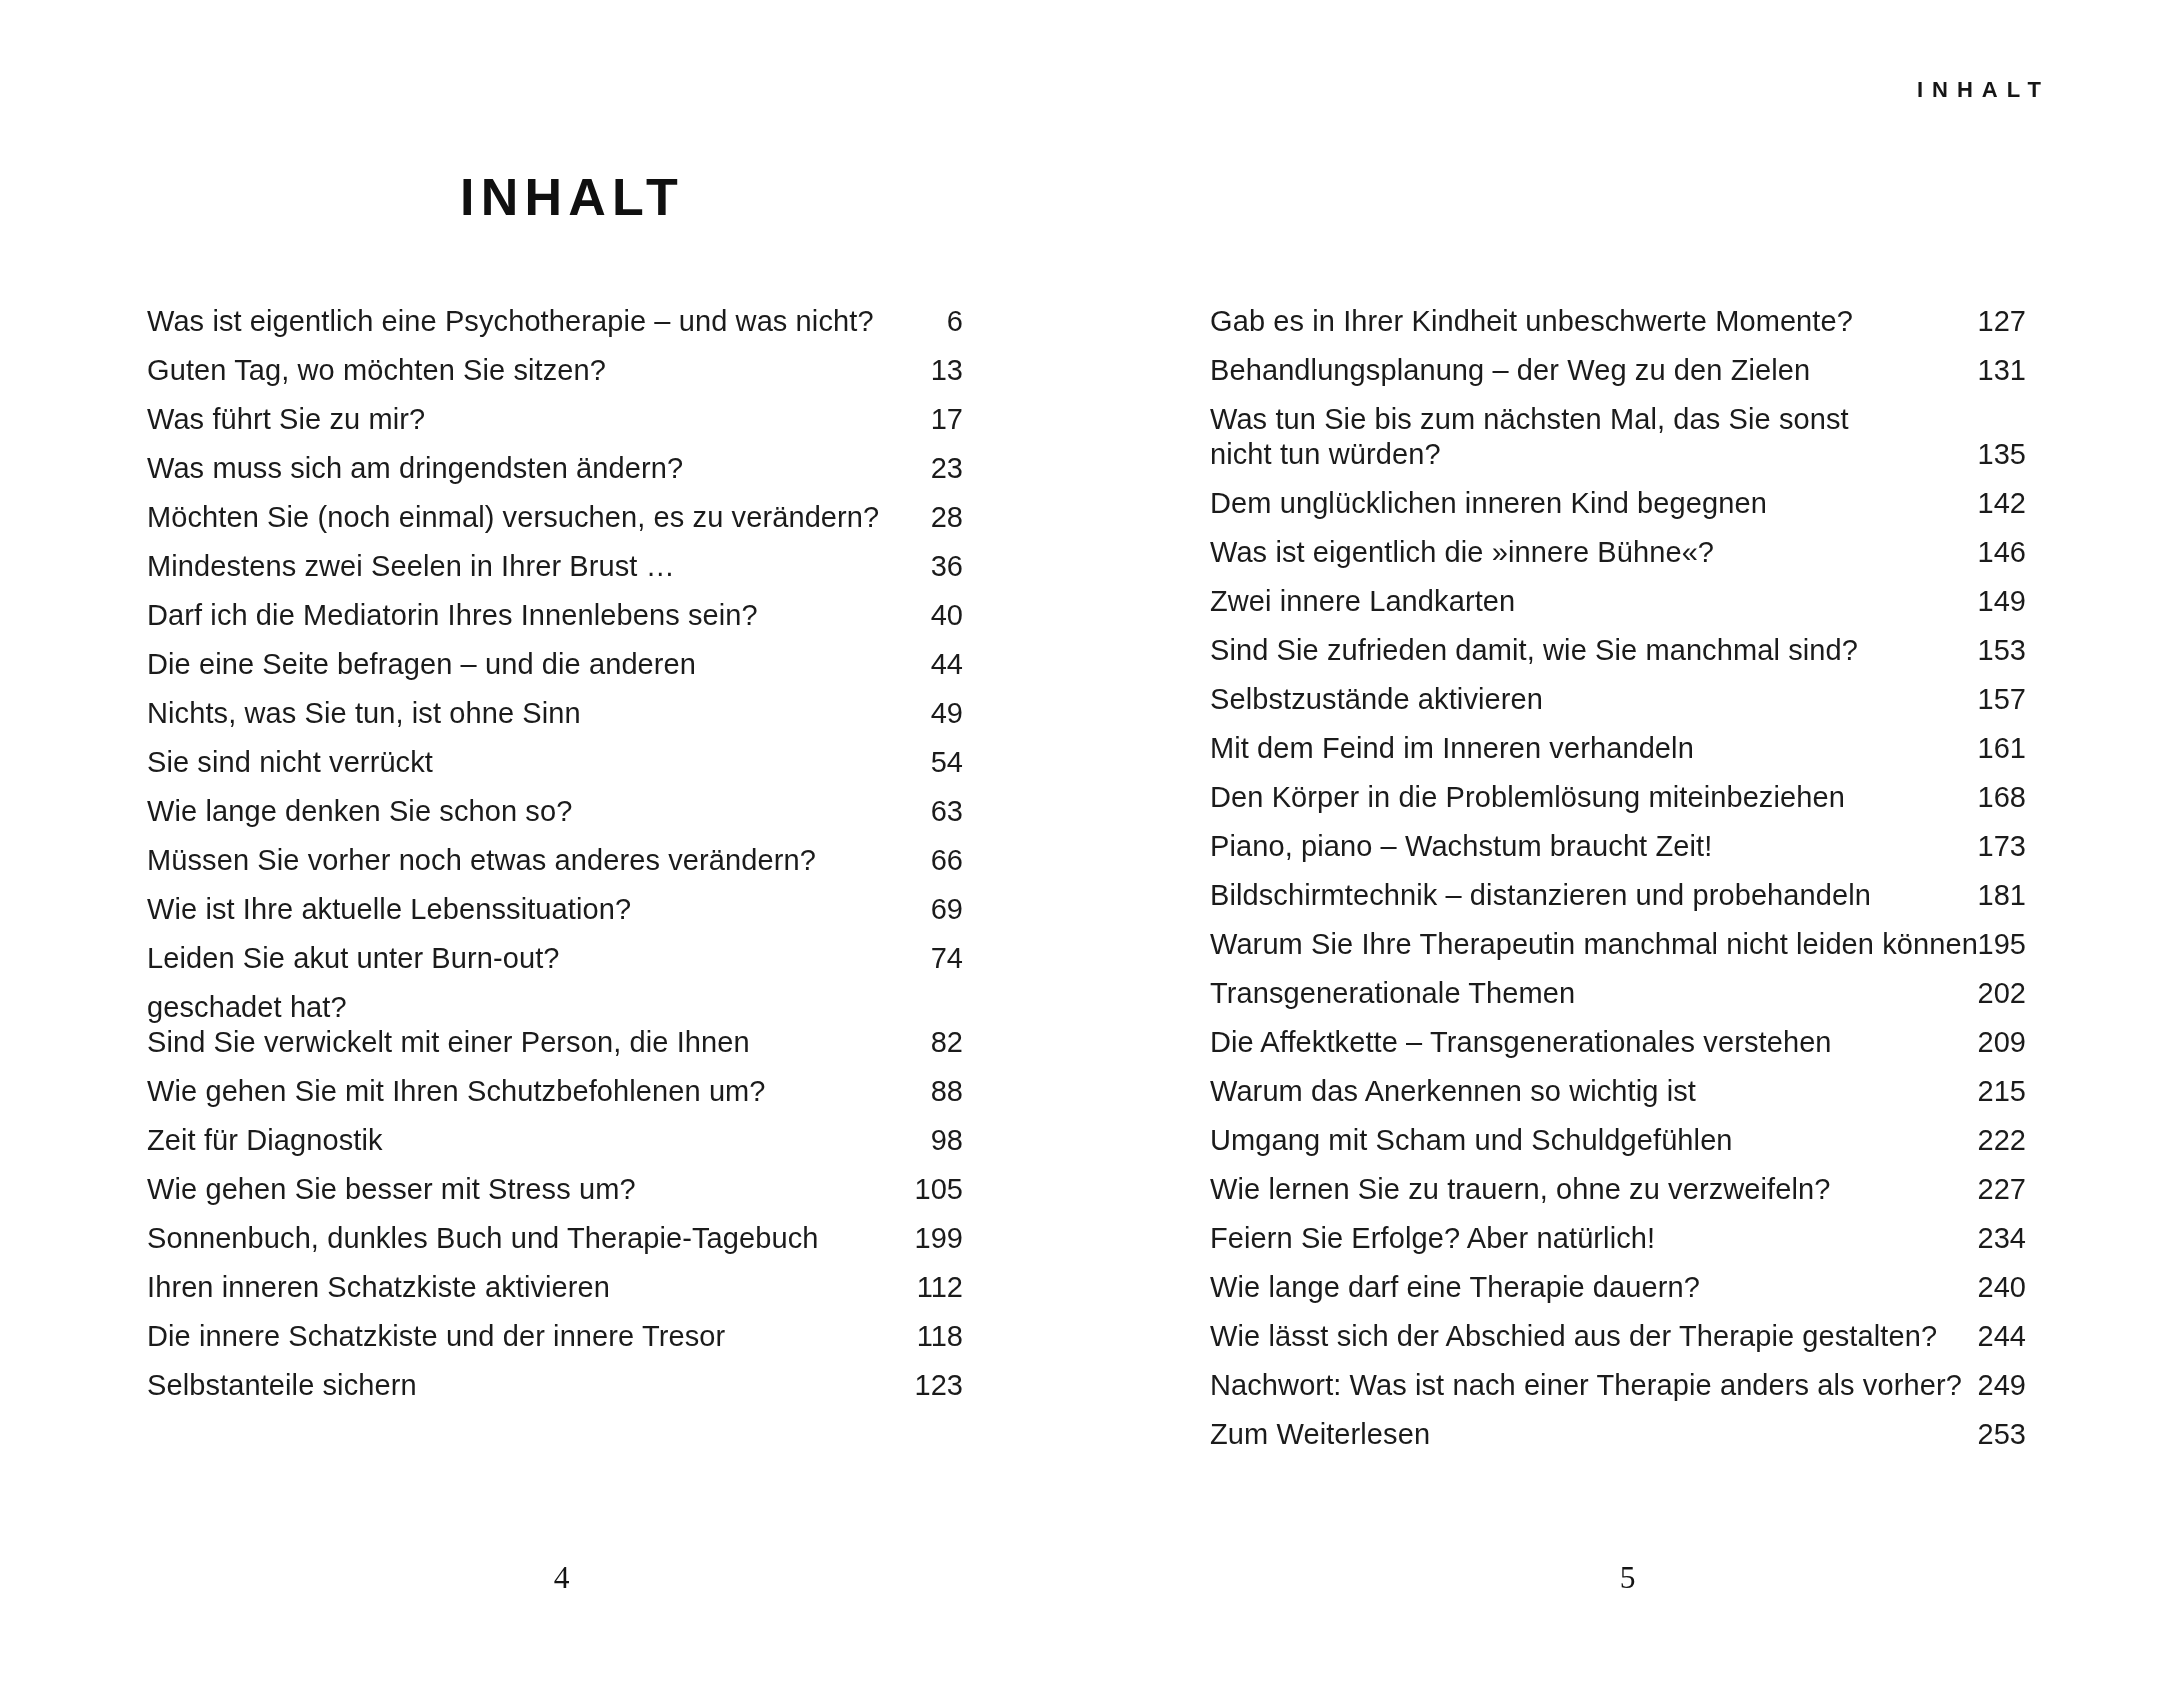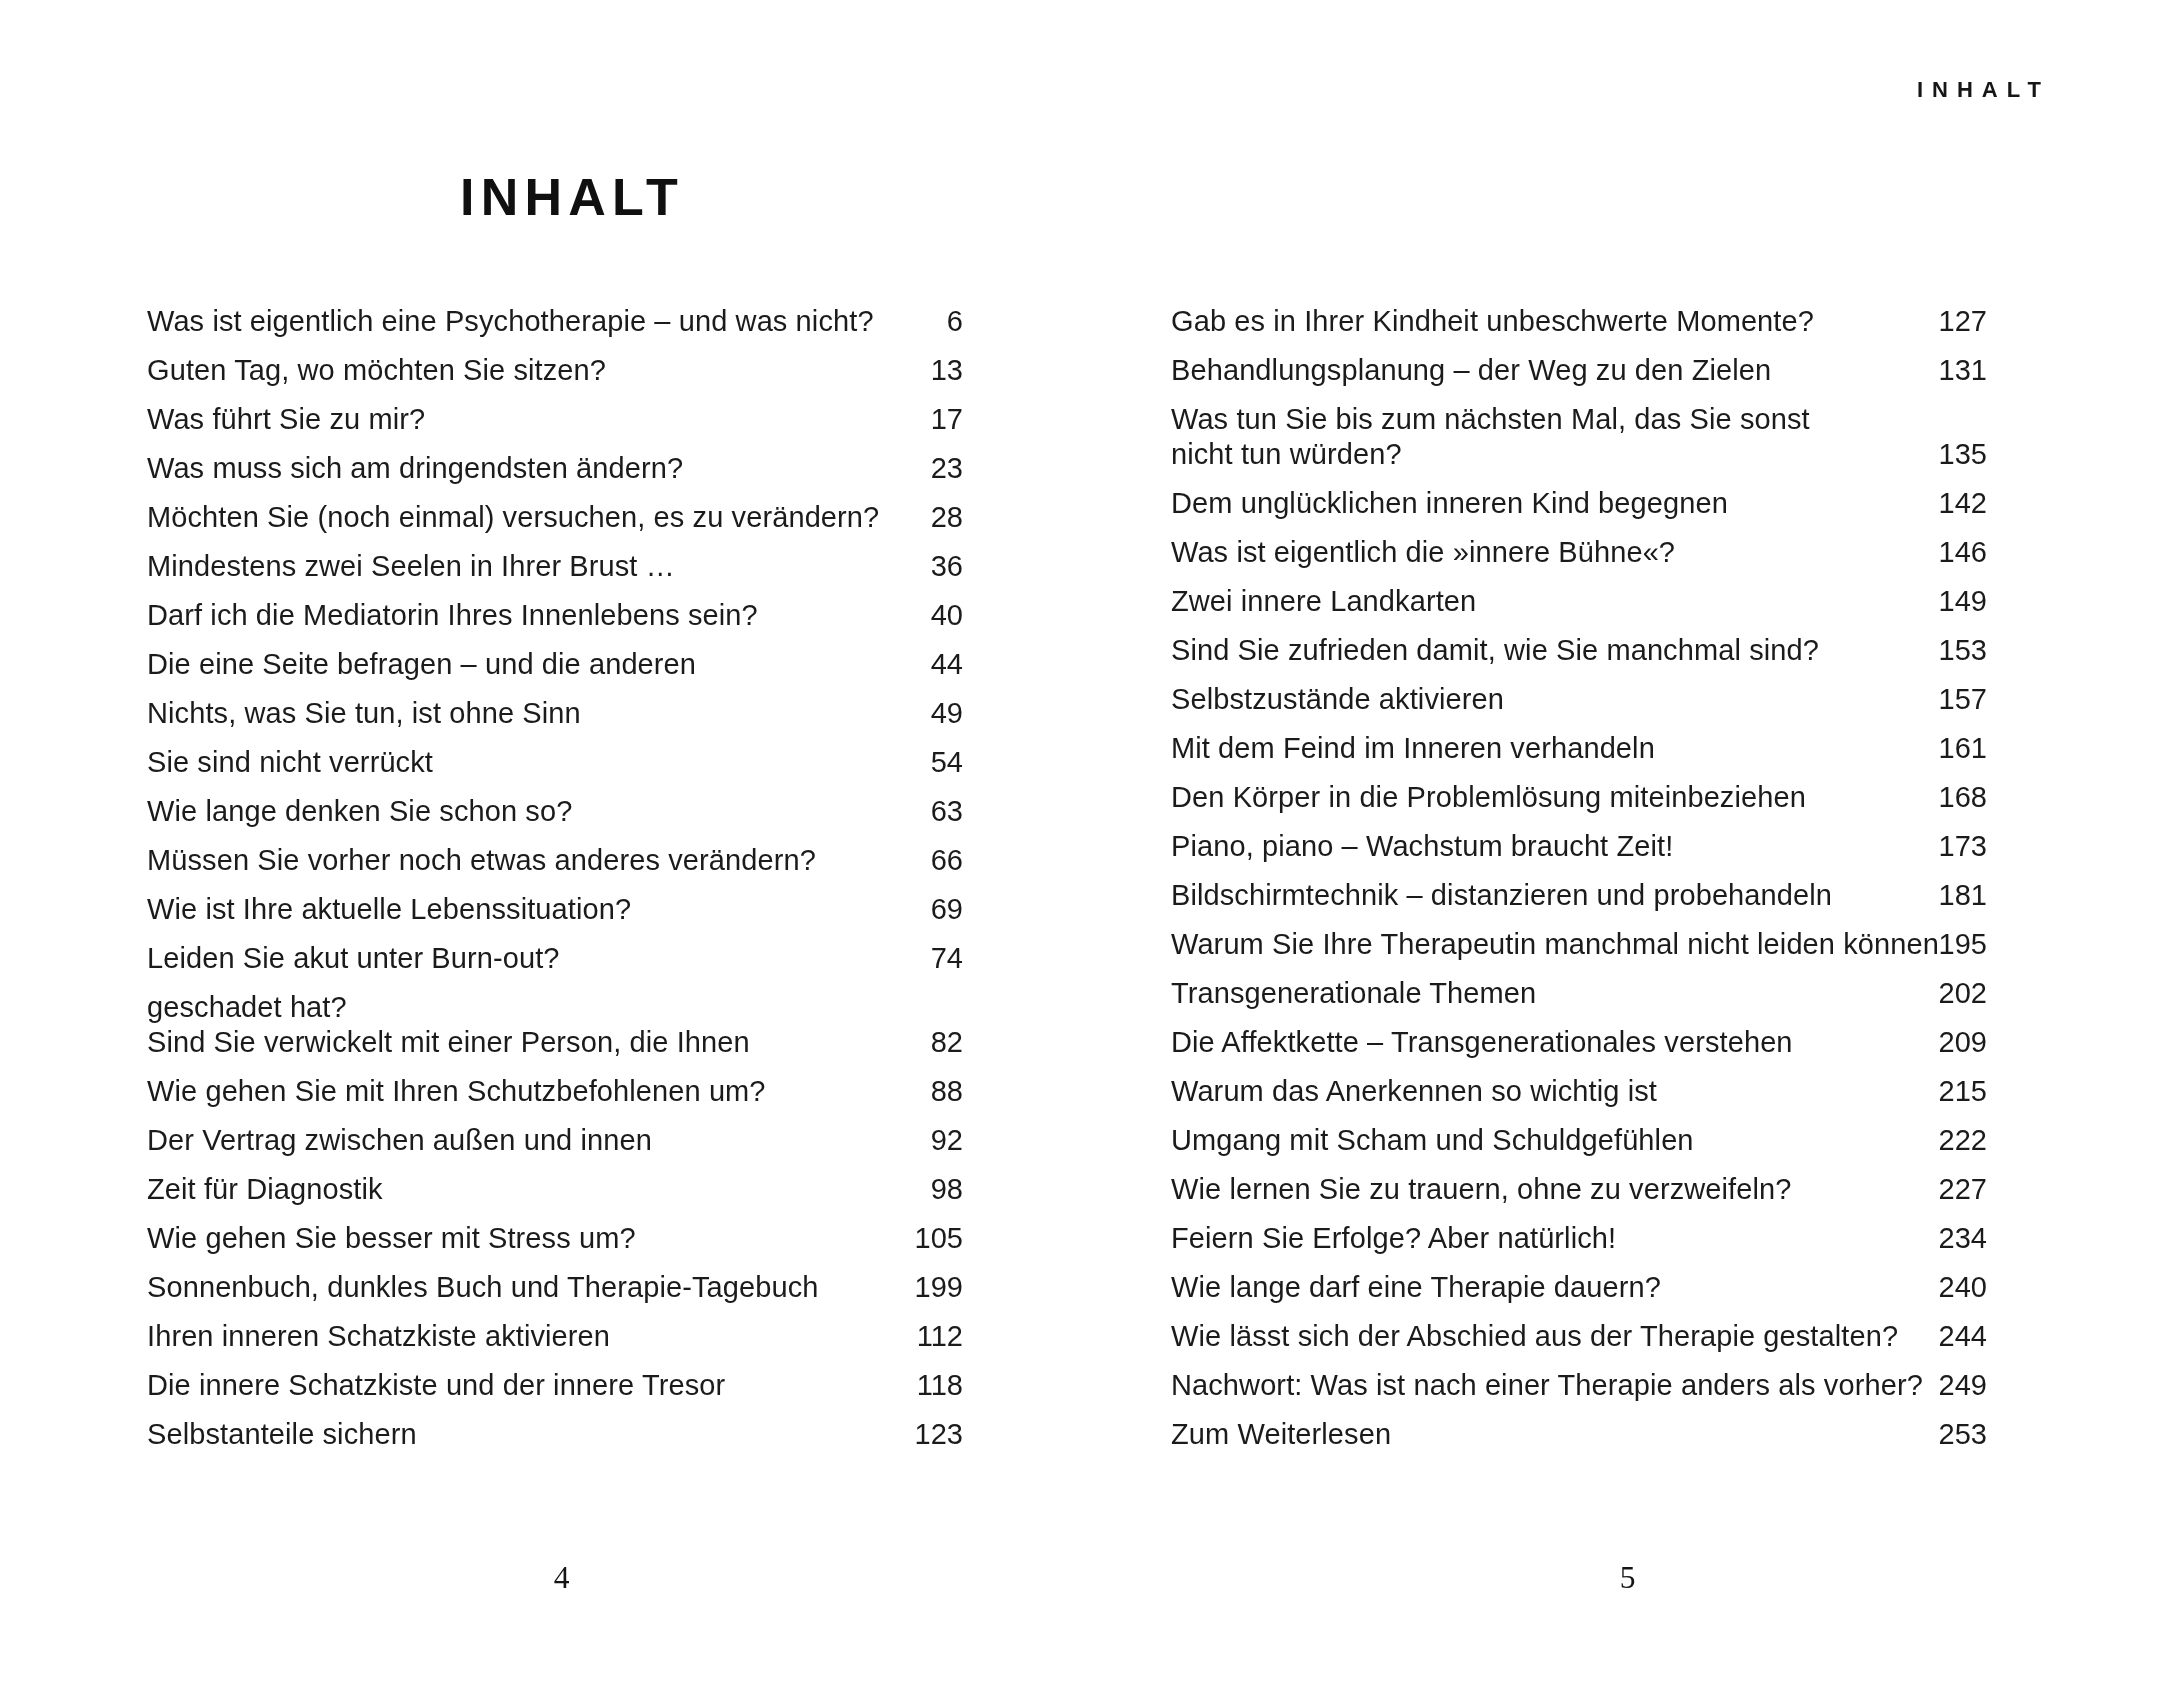--- a/index.html
+++ b/index.html
@@ -37,21 +37,21 @@
     letter-spacing: 6.2px;
     color: #101010;
     white-space: nowrap;
   }
   .toc-column {
     position: absolute;
     top: 304px;
     width: 816px;
   }
   .toc-column.left  { left: 147px; }
-  .toc-column.right { left: 1171px; }
+  .toc-column.right { left: 1210px; }
   .toc-entry {
     display: flex;
     justify-content: space-between;
     align-items: flex-end;
     margin-bottom: 14px;
     gap: 20px;
   }
   .toc-text {
     flex: 1 1 auto;
     min-width: 0;
@@ -182,26 +182,20 @@
       <div class="toc-page">82</div>
     </div>
     <div class="toc-entry">
       <div class="toc-text">
         <div class="toc-line">Wie gehen Sie mit Ihren Schutzbefohlenen um?</div>
       </div>
       <div class="toc-page">88</div>
     </div>
     <div class="toc-entry">
       <div class="toc-text">
-        <div class="toc-line">Der Vertrag zwischen außen und innen</div>
-      </div>
-      <div class="toc-page">92</div>
-    </div>
-    <div class="toc-entry">
-      <div class="toc-text">
         <div class="toc-line">Zeit für Diagnostik</div>
       </div>
       <div class="toc-page">98</div>
     </div>
     <div class="toc-entry">
       <div class="toc-text">
         <div class="toc-line">Wie gehen Sie besser mit Stress um?</div>
       </div>
       <div class="toc-page">105</div>
     </div>

